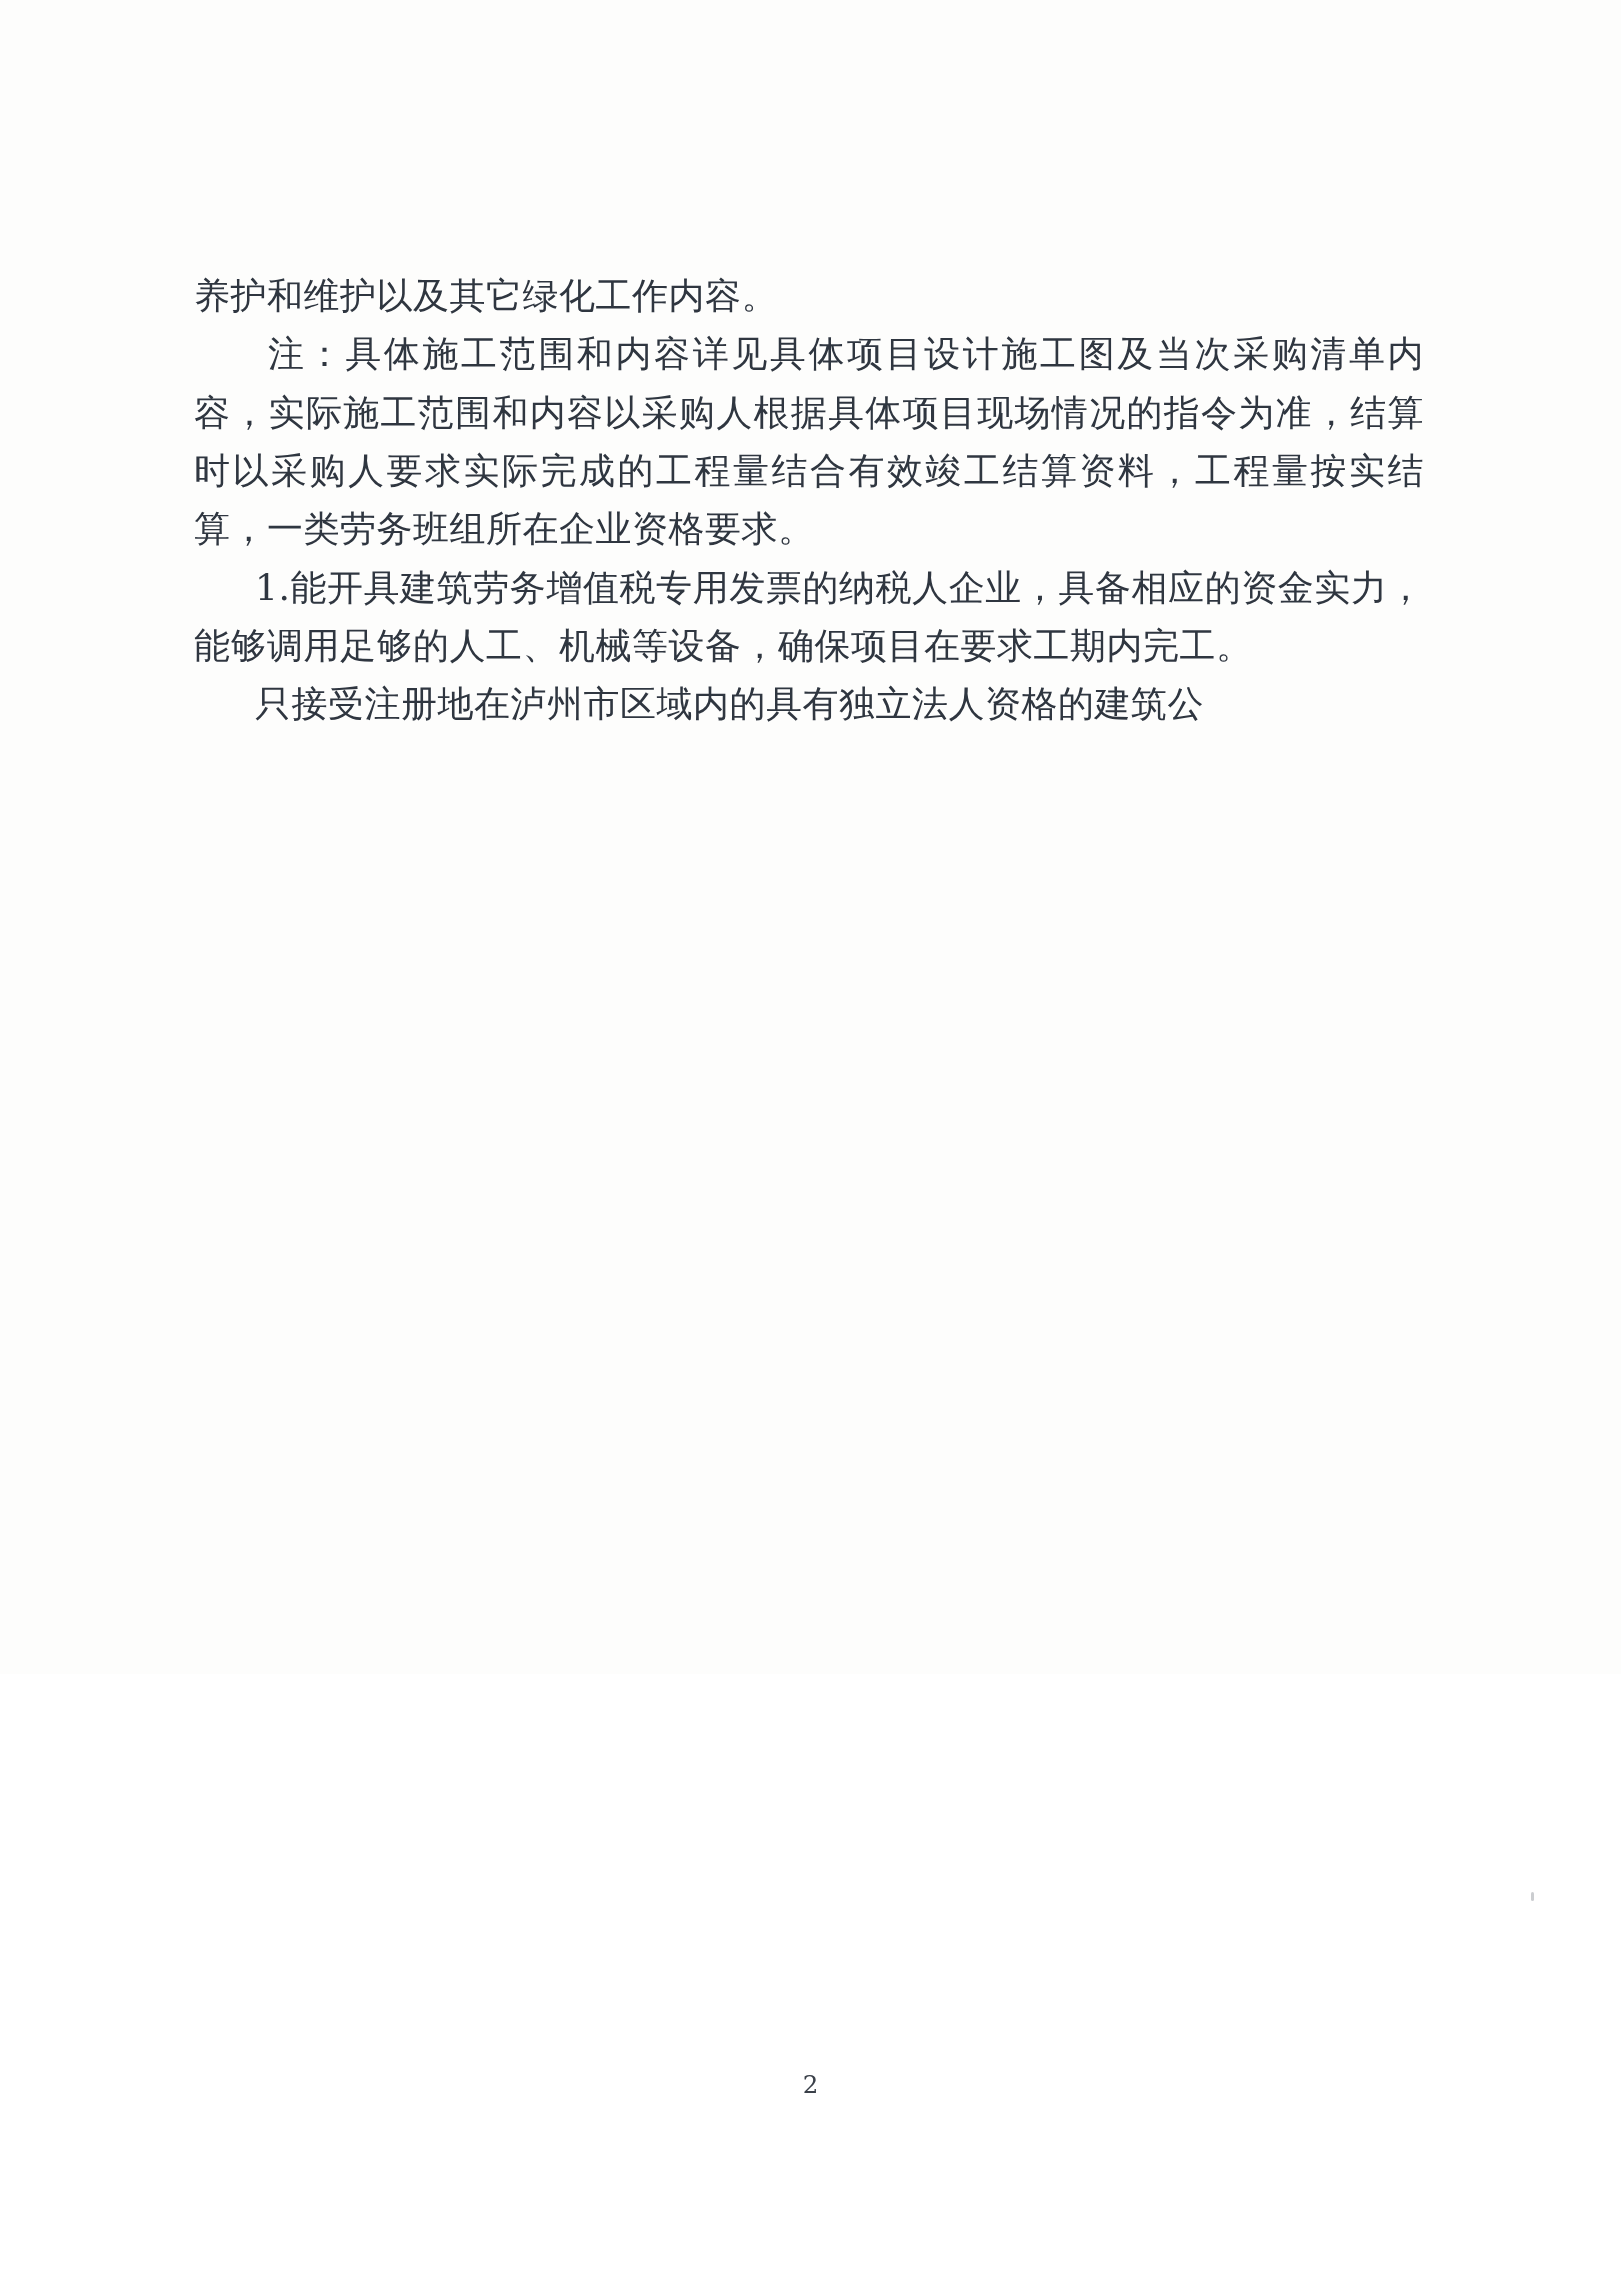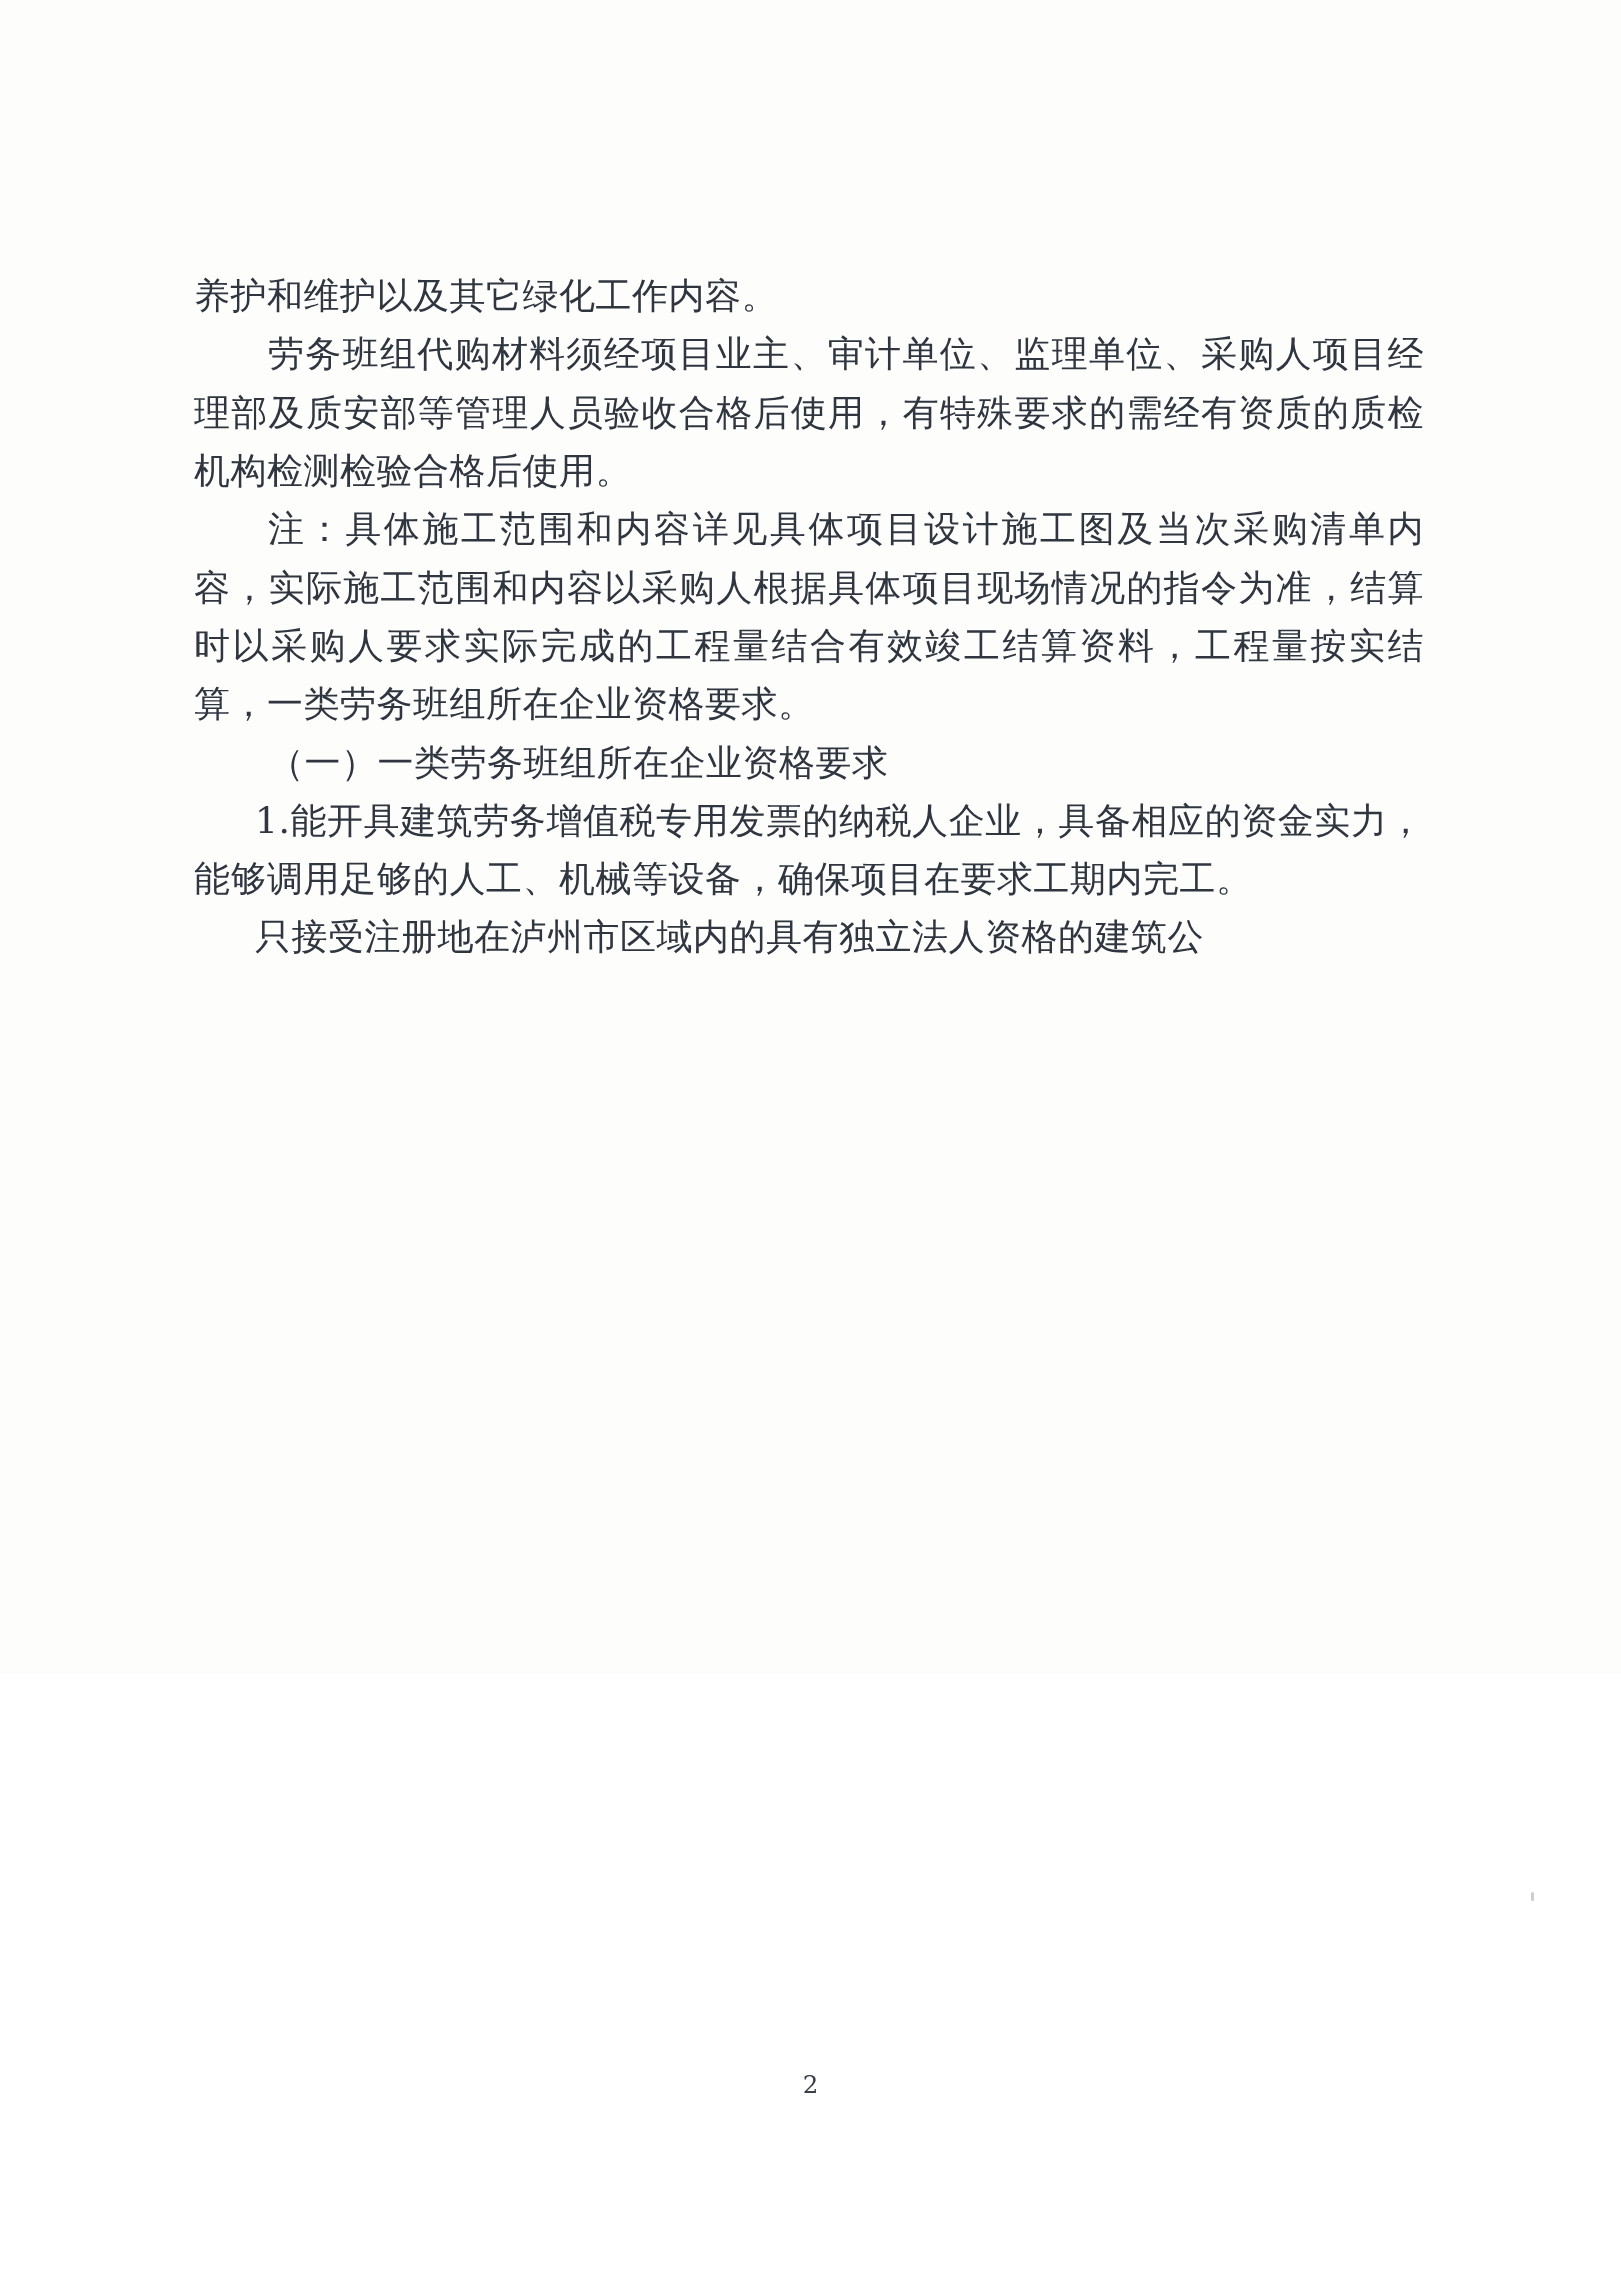--- a/index.html
+++ b/index.html
@@ -81,23 +81,21 @@
     opacity: 0.75;
   }
 </style>
 </head>
 <body>
 
 <div class="page">
 
   <div class="content">
     <p class="">养护和维护以及其它绿化工作内容。</p>
-    <p class="indent">劳务班组代购材料须经项目业主、审计单位、监理单位、采购人项目经理部及质安部等管理人员验收合格后使用，有特殊要求的需经有资质的质检机构检测检验合格后使用。</p>
     <p class="indent">注：具体施工范围和内容详见具体项目设计施工图及当次采购清单内容，实际施工范围和内容以采购人根据具体项目现场情况的指令为准，结算时以采购人要求实际完成的工程量结合有效竣工结算资料，工程量按实结算，一类劳务班组所在企业资格要求。</p>
-    <p class="sub-heading">（一）一类劳务班组所在企业资格要求</p>
     <p class="numbered">1.能开具建筑劳务增值税专用发票的纳税人企业，具备相应的资金实力，能够调用足够的人工、机械等设备，确保项目在要求工期内完工。</p>
     <p class="indent-sm">只接受注册地在泸州市区域内的具有独立法人资格的建筑公</p>
   </div>
 
   <div class="speck" style="left:1531px; top:1892px;"></div>
 
   <div class="page-number">2</div>
 </div>
 
 

